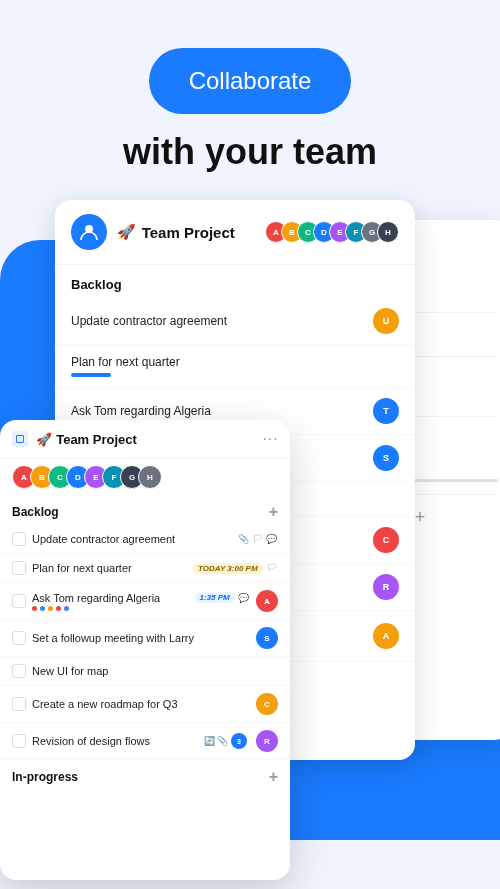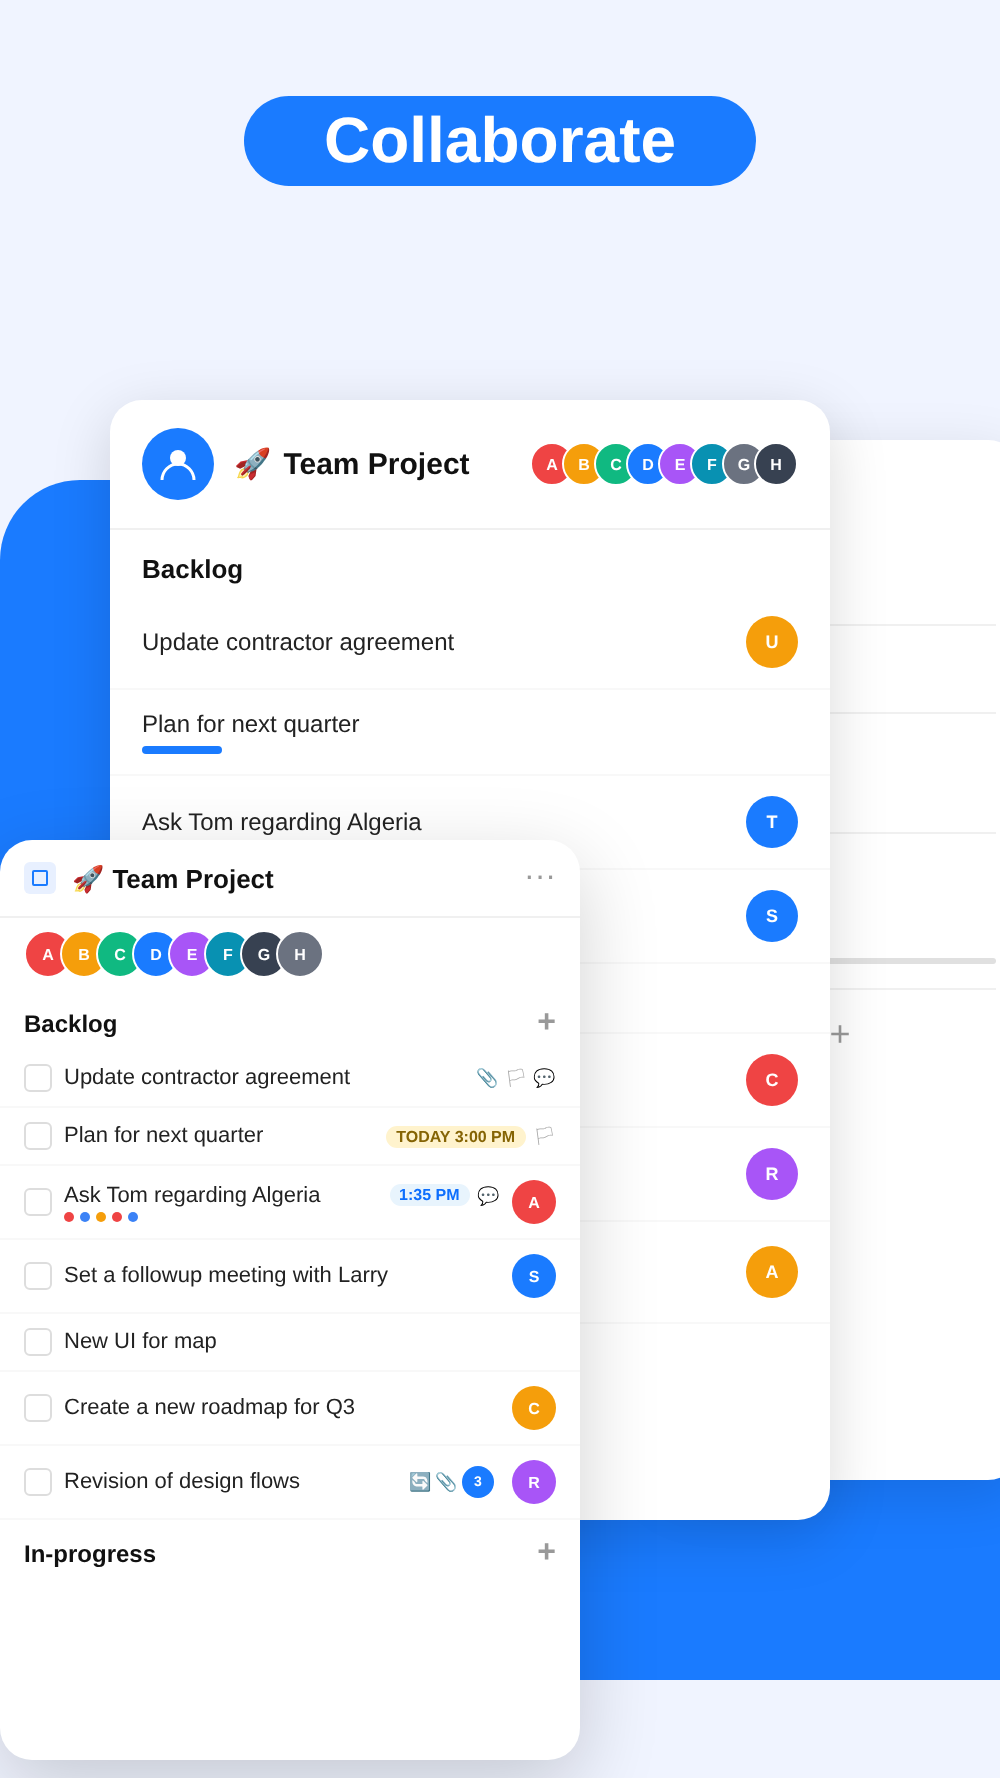--- a/index.html
+++ b/index.html
@@ -17,23 +17,23 @@
       text-align: center;
       padding: 48px 20px 20px;
       position: relative;
       z-index: 1;
     }
 
     .collaborate-badge {
       display: inline-block;
       background: #1a7bff;
       color: white;
-      font-size: 32px;
-      font-weight: 700;
-      padding: 4px 40px;
+      font-size: 24px;
+      font-weight: 400;
+      padding: 19px 40px;
       border-radius: 50px;
       margin-bottom: 16px;
     }
 
     .subtitle {
       font-size: 36px;
       font-weight: 800;
       color: #111;
       line-height: 1.2;
     }
@@ -318,20 +318,21 @@
       color: white;
       font-size: 8px;
       font-weight: 600;
     }
 
     .tag-pill {
       font-size: 8px;
       padding: 1px 5px;
       border-radius: 8px;
       font-weight: 600;
+      font-style: italic;
     }
 
     .tag-today { background: #fff3cd; color: #856404; }
     .tag-time { background: #e8f4fd; color: #0d6efd; }
 
     .dot-red { width: 5px; height: 5px; border-radius: 50%; background: #ef4444; display: inline-block; }
     .dot-blue { width: 5px; height: 5px; border-radius: 50%; background: #3b82f6; display: inline-block; }
     .dot-orange { width: 5px; height: 5px; border-radius: 50%; background: #f59e0b; display: inline-block; }
 
     .checkbox-icon {
@@ -340,20 +341,21 @@
       border: 1.5px solid #ddd;
       border-radius: 3px;
       flex-shrink: 0;
     }
   </style>
 </head>
 <body>
 
 <div class="hero-section">
   <div class="collaborate-badge">Collaborate</div>
+  <div class="subtitle">with your team</div>
 </div>
 
 <div class="mockup-area">
 
   <div class="blue-bg"></div>
 
   <div class="back-panel">
     <div class="back-panel-header">In-</div>
     <div class="back-panel-item">
       <div class="back-panel-item-text">B...<br>e...</div>

